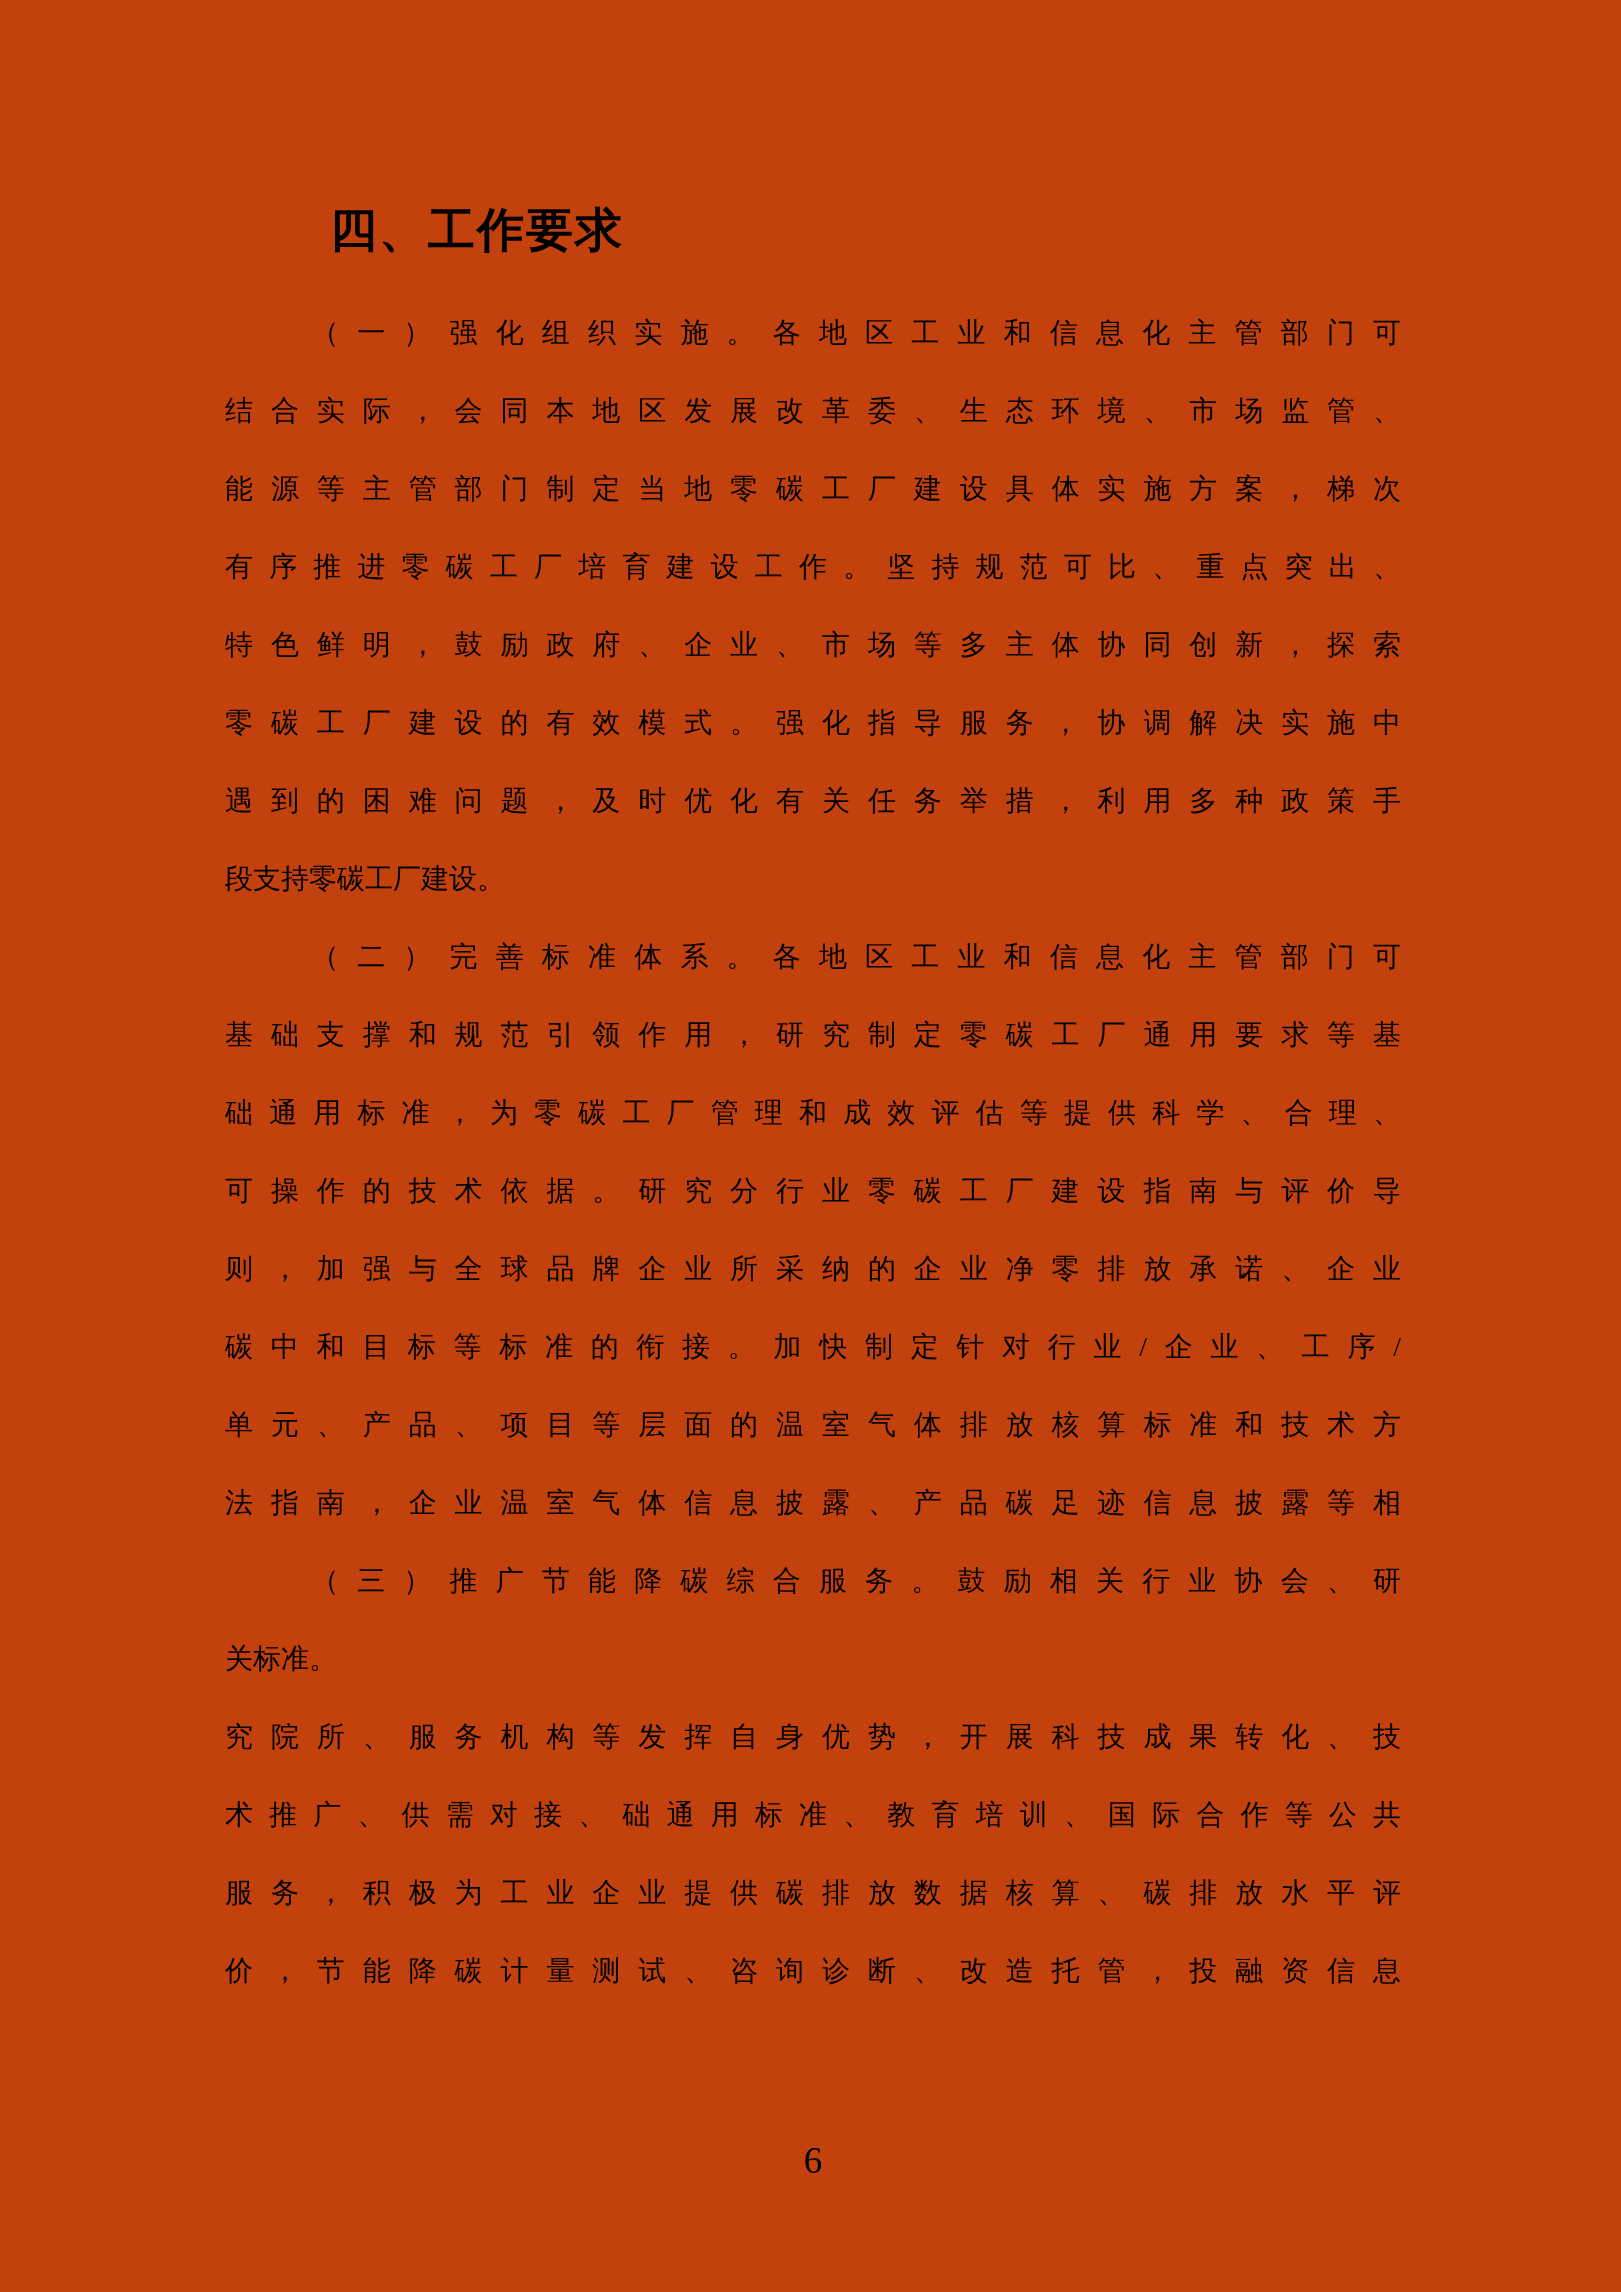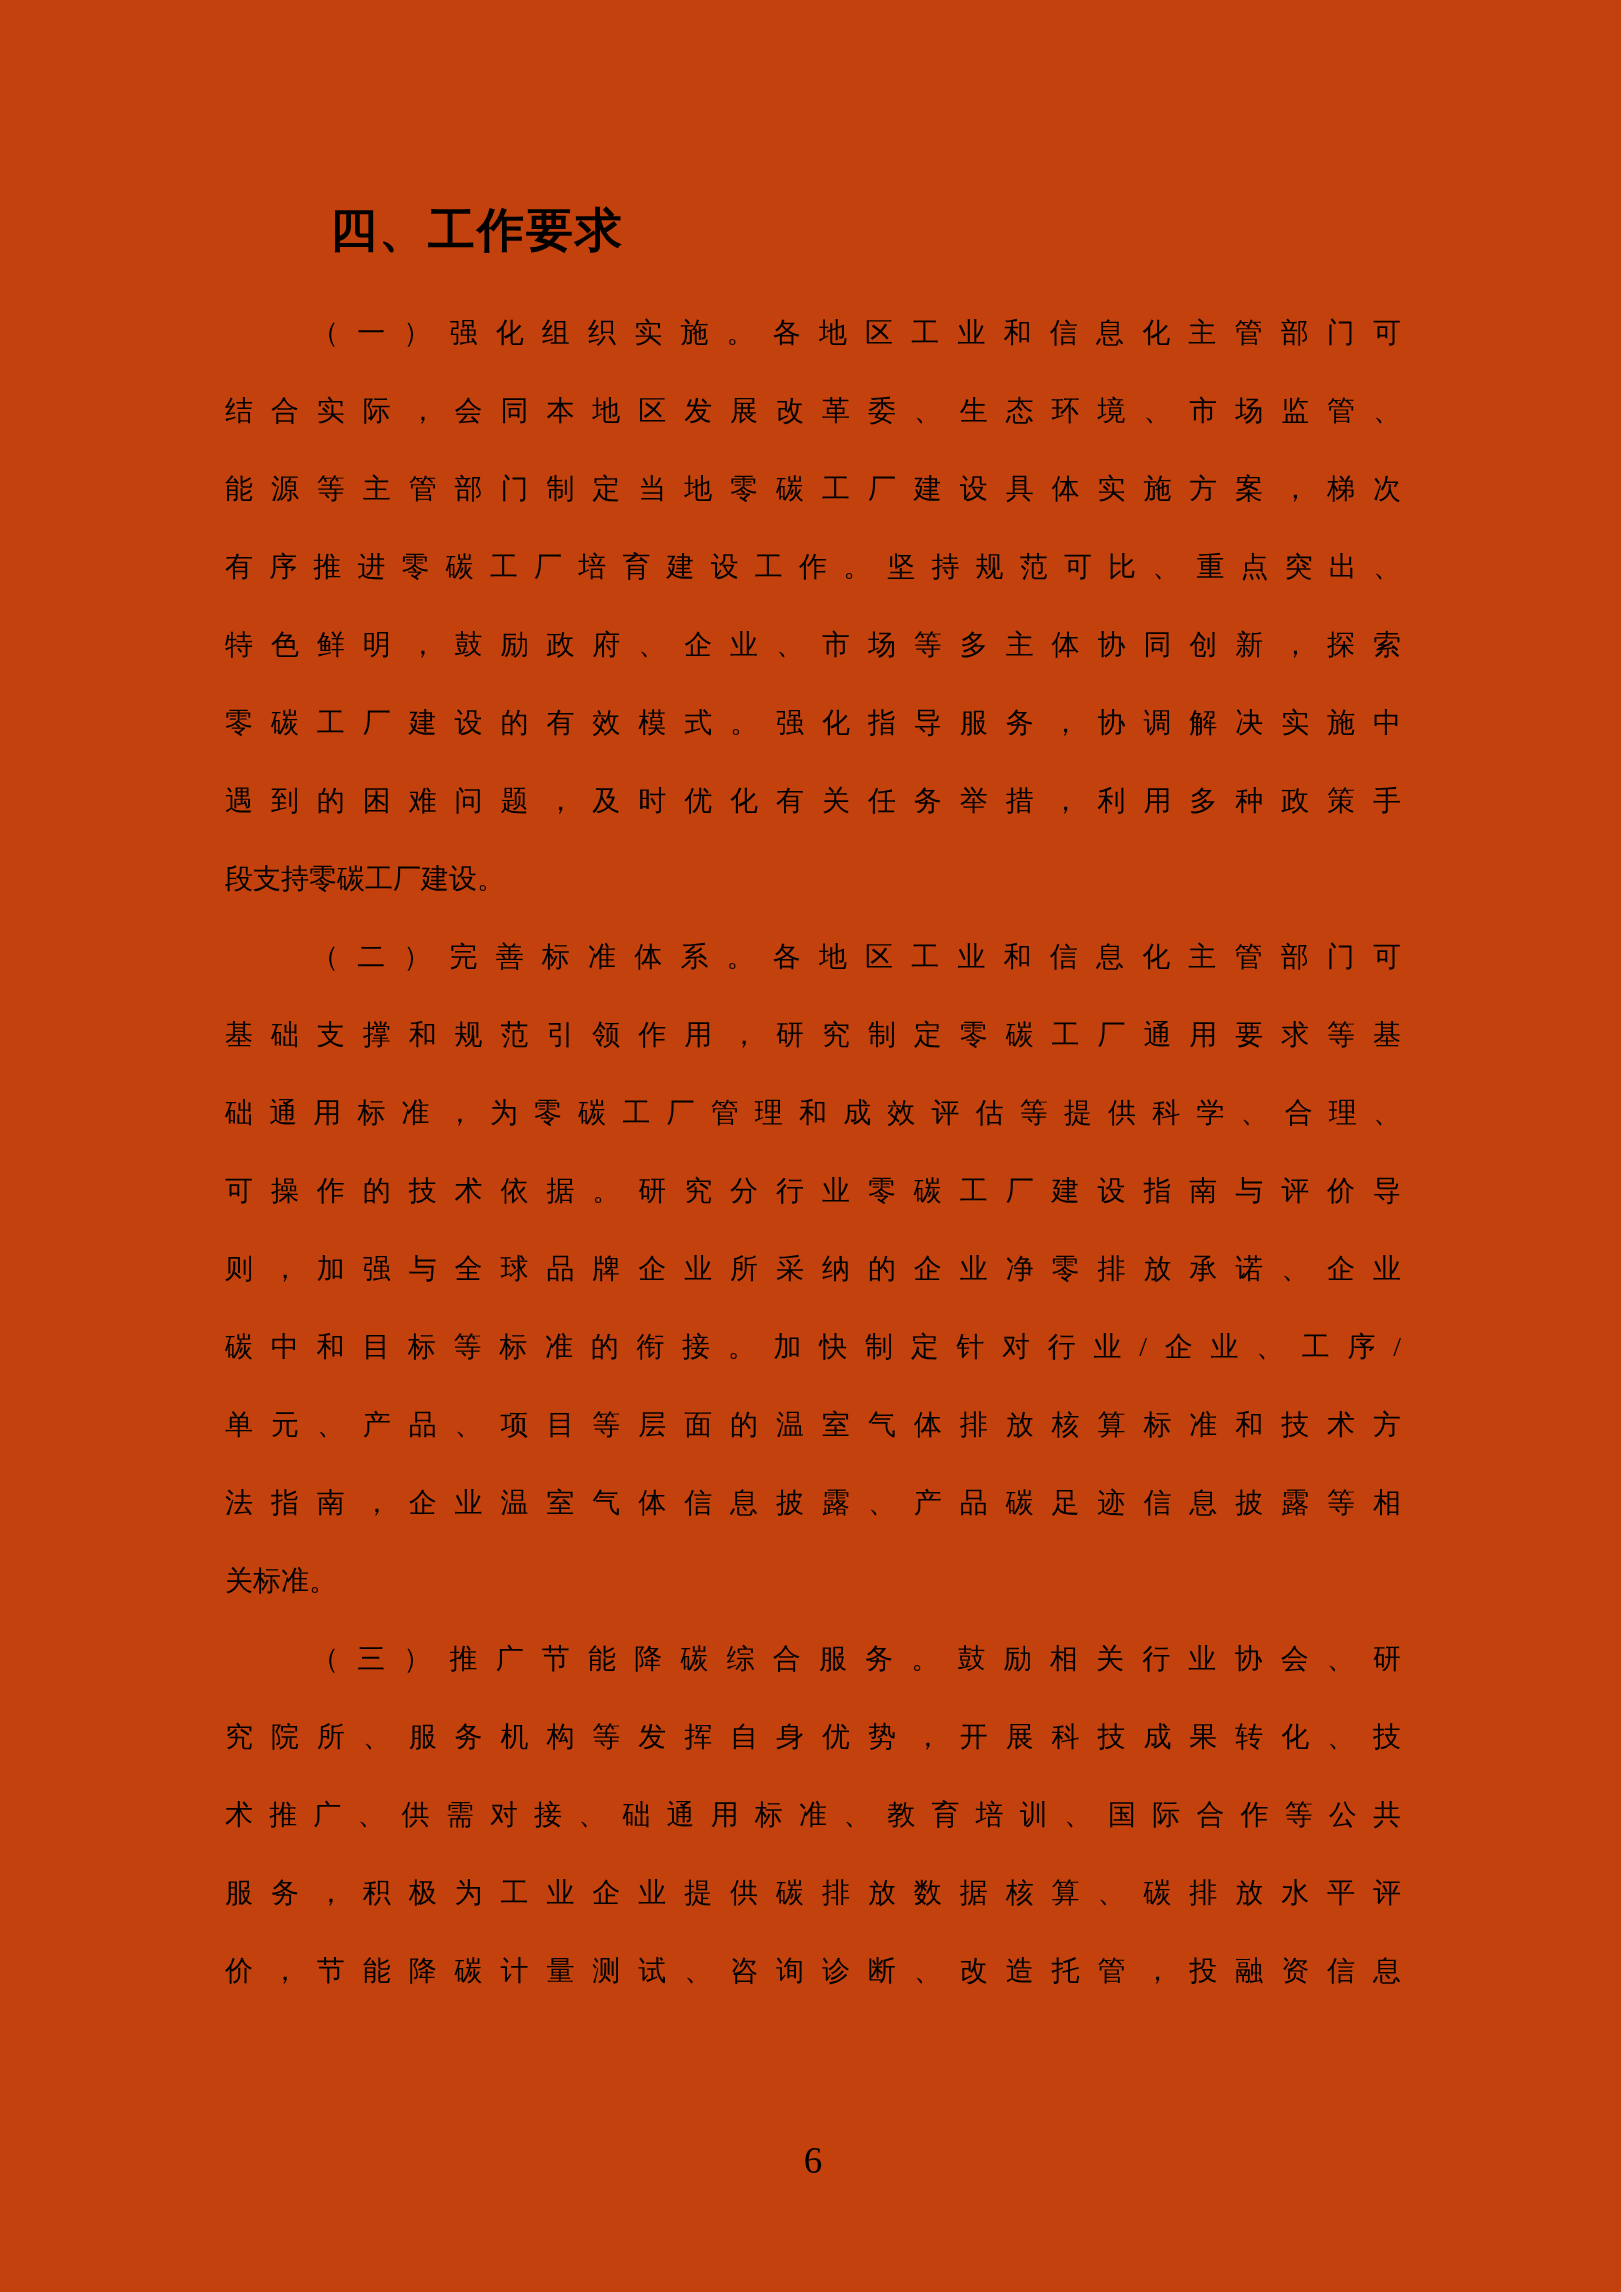--- a/index.html
+++ b/index.html
@@ -74,23 +74,23 @@
   <div class="line end">段支持零碳工厂建设。</div>
 
   <div class="line indent"><span class="lead">（二）完善标准体系。</span><span>各地区工业和信息化主管部门可</span></div>
   <div class="line">基础支撑和规范引领作用，研究制定零碳工厂通用要求等基</div>
   <div class="line">础通用标准，为零碳工厂管理和成效评估等提供科学、合理、</div>
   <div class="line">可操作的技术依据。研究分行业零碳工厂建设指南与评价导</div>
   <div class="line">则，加强与全球品牌企业所采纳的企业净零排放承诺、企业</div>
   <div class="line">碳中和目标等标准的衔接。加快制定针对行业/企业、工序/</div>
   <div class="line">单元、产品、项目等层面的温室气体排放核算标准和技术方</div>
   <div class="line">法指南，企业温室气体信息披露、产品碳足迹信息披露等相</div>
+  <div class="line indent"><span class="lead">（三）推广节能降碳综合服务。</span><span>鼓励相关行业协会、研</span></div>
+
   <div class="line end">关标准。</div>
-
-  <div class="line indent"><span class="lead">（三）推广节能降碳综合服务。</span><span>鼓励相关行业协会、研</span></div>
   <div class="line">究院所、服务机构等发挥自身优势，开展科技成果转化、技</div>
   <div class="line">术推广、供需对接、础通用标准、教育培训、国际合作等公共</div>
   <div class="line">服务，积极为工业企业提供碳排放数据核算、碳排放水平评</div>
   <div class="line">价，节能降碳计量测试、咨询诊断、改造托管，投融资信息</div>
 
   <div class="footer">6</div>
 
 </div>
 
 

